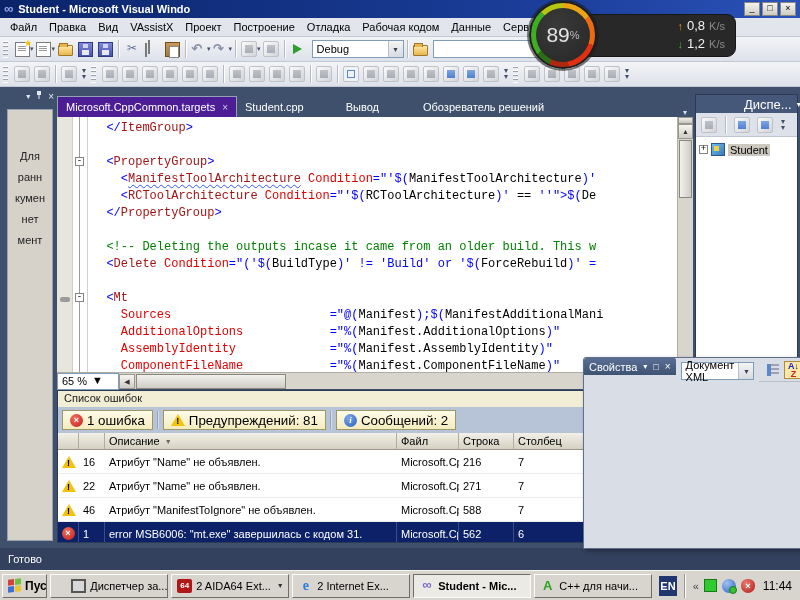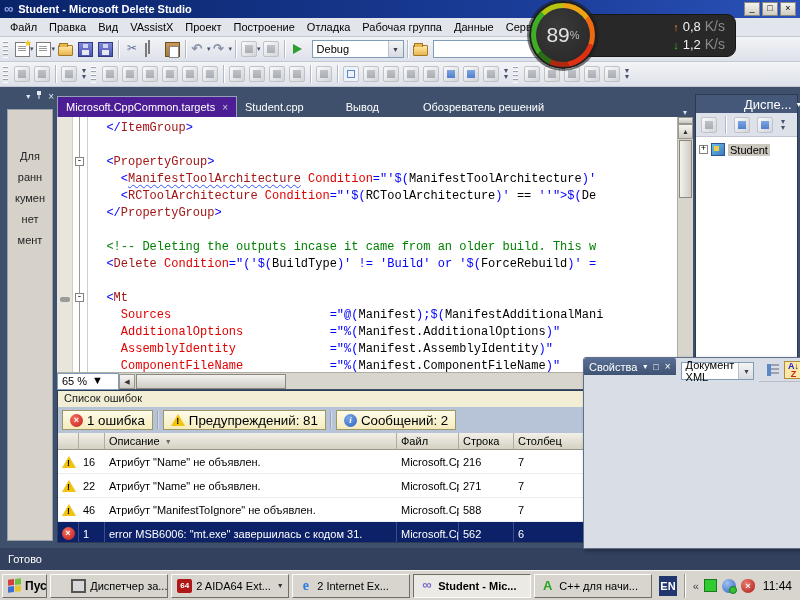--- a/index.html
+++ b/index.html
@@ -181,53 +181,53 @@
   .tri-blue::after { content:""; position:absolute; right:-1px; bottom:-1px; width:6px; height:6px; border-radius:50%; background:#35c035; border:1px solid #1a7a1a; }
   .tri-red { width:14px; height:14px; border-radius:45% 45% 50% 50%; background:radial-gradient(circle at 35% 30%,#e87a6a,#b01c1c); color:#fff; font-size:9px; font-weight:bold; text-align:center; line-height:14px; }
   .clock { font-size:12px; margin-left:3px; }
 
   
   .ov-pill { position:absolute; left:572px; top:14px; width:164px; height:43px; background:#282828; border:1px solid #161616; border-radius:9px; z-index:49; display:flex; flex-direction:column; justify-content:center; padding:2px 10px 2px 54px; }
   .ov-row { display:flex; align-items:baseline; justify-content:flex-end; gap:4px; height:18px; }
   .ov-arrow-up { color:#f08c1e; font-size:11px; font-weight:bold; }
   .ov-arrow-dn { color:#3dbb2a; font-size:11px; font-weight:bold; }
   .ov-val { color:#f2f2f2; font-size:13px; }
-  .ov-unit { color:#8a8a8a; font-size:14px; }
+  .ov-unit { color:#8a8a8a; font-size:11px; }
   .ov-circle { position:absolute; left:529px; top:1px; width:68px; height:68px; border-radius:50%; z-index:50;
     background:conic-gradient(from -90deg,#3fae25 0 13%,#b6c414 13% 25%,#eda414 25% 40%,#ee6a10 40% 55%,#e03012 55% 72%,#b02810 72% 82%,#2c6e16 82% 90%,#3fae25 90% 100%);
     border:2px solid #1e1e1e; box-shadow:0 0 0 2px rgba(30,30,30,.6); }
   .ov-inner { position:absolute; left:5px; top:5px; right:5px; bottom:5px; border-radius:50%; background:radial-gradient(circle at 40% 35%,#3a3a3a,#262626); display:flex; align-items:center; justify-content:center; }
   .ov-pct { color:#e4e4e4; font-size:21px; }
   .ov-pctsign { color:#bdbdbd; font-size:11px; }
 </style>
 </head>
 <body>
 
 <div id="root">
 
   <div class="titlebar">
     <span class="tb-logo">∞</span>
-    <span class="tb-title">Student - Microsoft Delete Studio</span>
+    <span class="tb-title">Student - Microsoft Visual Windo</span>
     <span class="tb-btns">
       <span class="tbtn">_</span>
       <span class="tbtn">□</span>
       <span class="tbtn">×</span>
     </span>
   </div>
 
   <div class="menubar">
     <span id="menu-items" style="display:flex;">
         <span class="menu-item">Файл</span>
         <span class="menu-item">Правка</span>
         <span class="menu-item">Вид</span>
         <span class="menu-item">VAssistX</span>
         <span class="menu-item">Проект</span>
         <span class="menu-item">Построение</span>
         <span class="menu-item">Отладка</span>
-        <span class="menu-item">Рабочая группа</span>
+        <span class="menu-item">Рабочая кодом</span>
         <span class="menu-item">Данные</span>
         <span class="menu-item">Сервис</span>
         <span class="menu-item">Тест</span>
         <span class="menu-item">Справка</span>
       </span>
   </div>
 
   <div class="toolbar toolbar1">
     <span class="grip"></span>
     <span class="ico">

